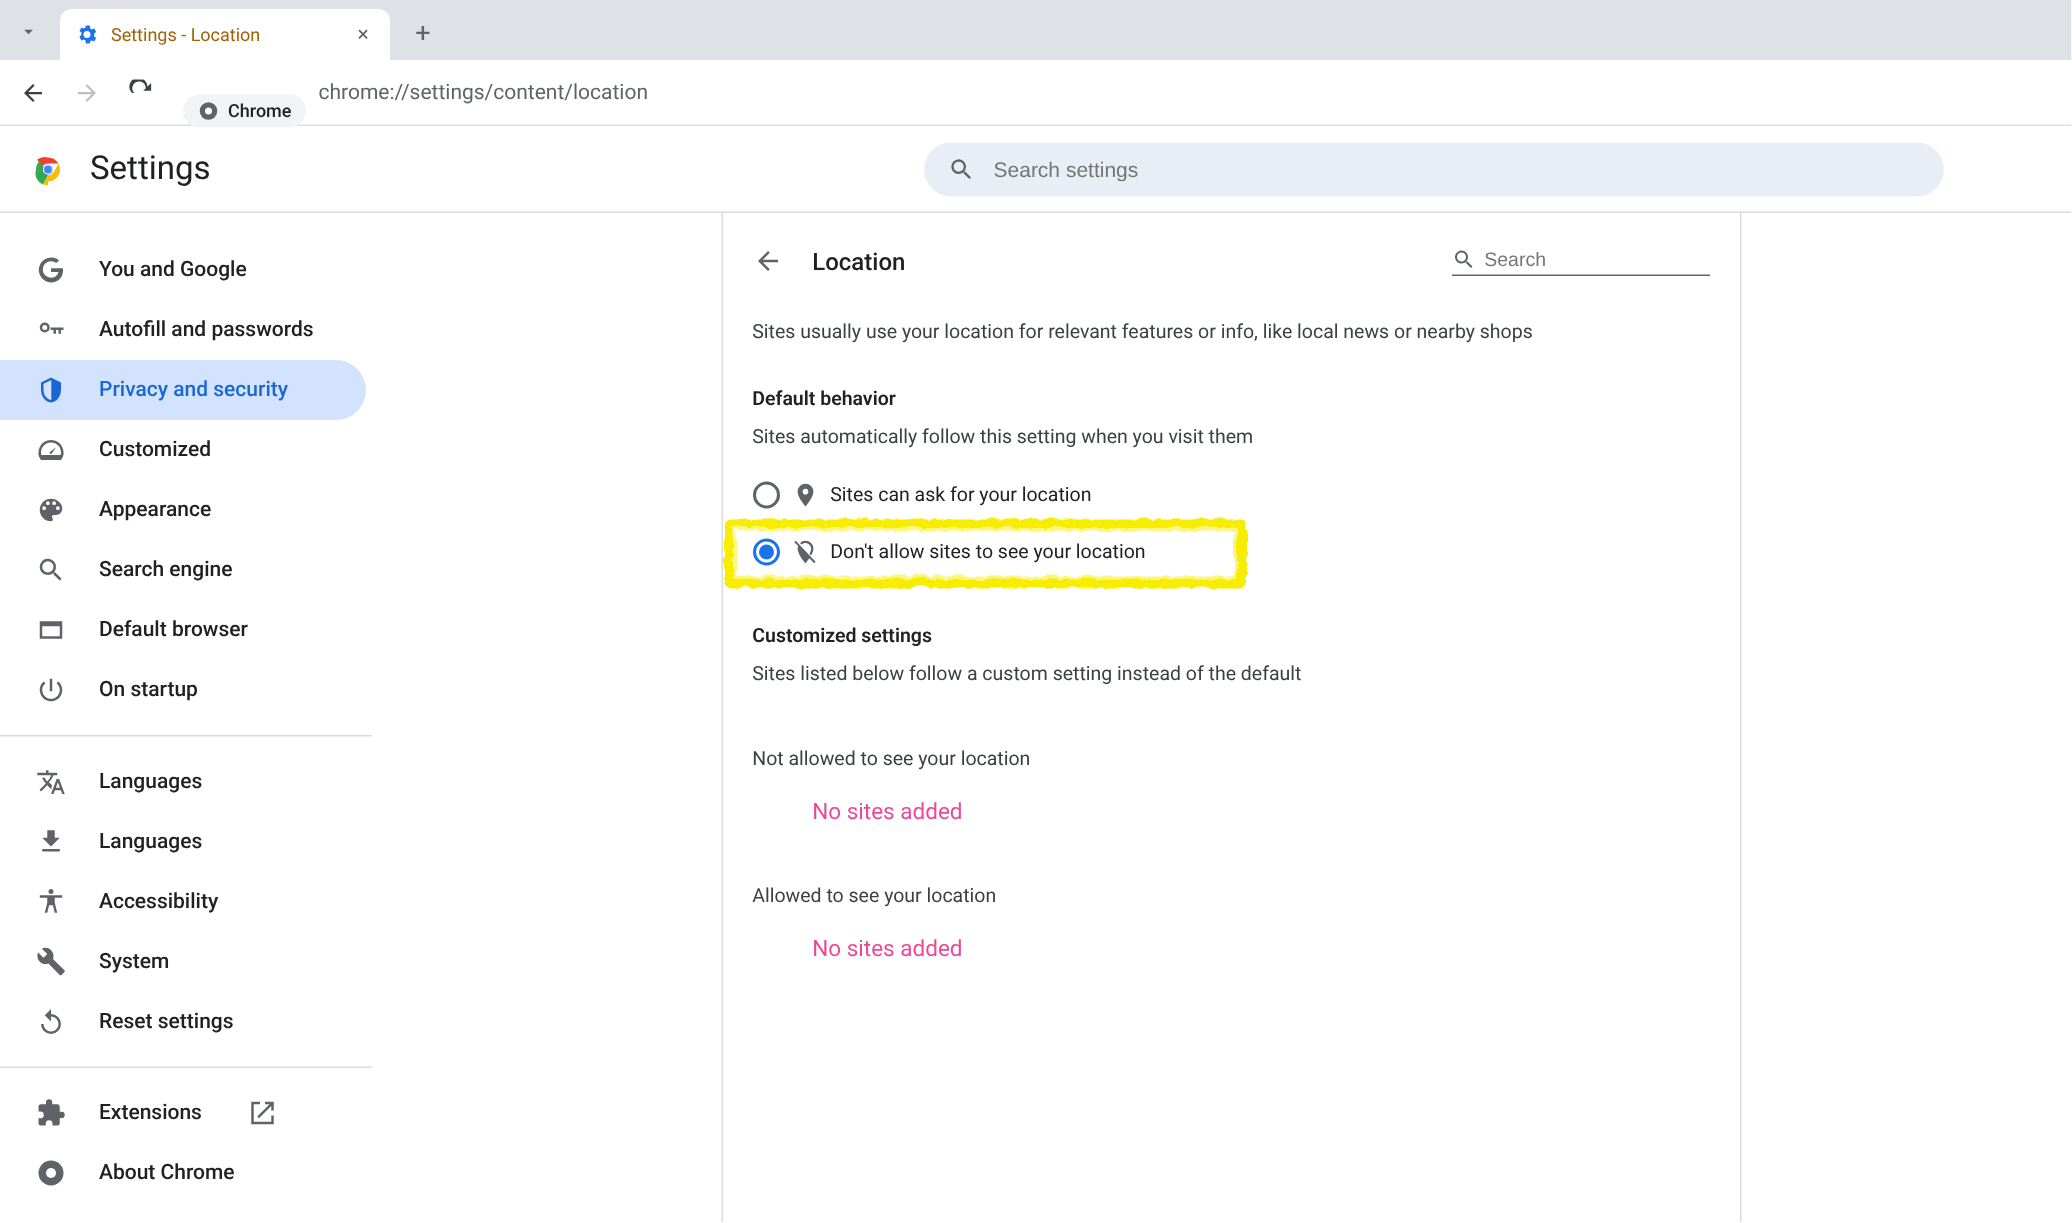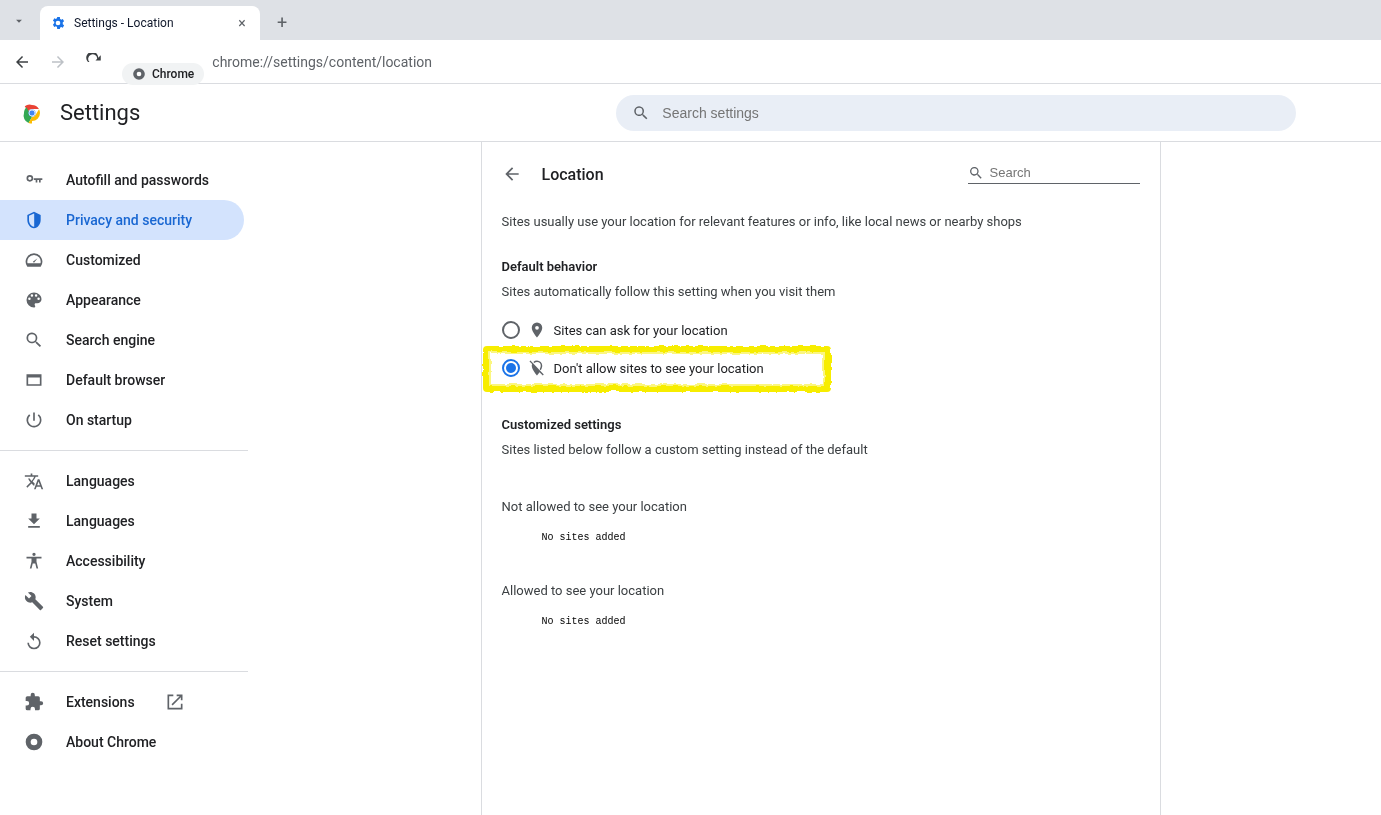--- a/index.html
+++ b/index.html
@@ -1,20 +1,20 @@
 <!DOCTYPE html>
 <html><head>
 <meta charset="utf-8">
 <style>
   * { box-sizing: border-box; margin: 0; padding: 0; }
   body { font-family: "Segoe UI", Roboto, Arial, sans-serif; font-size: 13px; color: #202124; background: #fff; width: 1381px; height: 815px; overflow: hidden; }
   .tab-strip { height: 40px; background: #dee1e6; display: flex; align-items: flex-end; padding-left: 4px; }
   .tab-menu-btn { width: 30px; height: 30px; display:flex; align-items:center; justify-content:center; border-radius: 50%; margin-bottom:4px; }
   .tab { background: #fff; height: 34px; border-radius: 8px 8px 0 0; display: flex; align-items: center; padding: 0 10px; min-width: 220px; gap: 8px; margin-left: 6px; }
-  .tab-title { font-size: 12px; color: #0f172a; flex:1; }
+  .tab-title { font-size: 12px; color: #a16207; flex:1; }
   .close-x { color: #5f6368; font-size: 14px; cursor:pointer; width:16px; text-align:center; }
   .new-tab { width: 28px; height: 28px; display:flex; align-items:center; justify-content:center; margin-left:8px; margin-bottom:4px; color:#5f6368; font-size:18px; }
   .toolbar { height: 44px; background: #fff; border-bottom: 1px solid #dadce0; display:flex; align-items:center; padding: 0 8px; gap: 8px; }
   .tb-btn { width: 28px; height:28px; display:flex; align-items:center; justify-content:center; border-radius:50%; color:#5f6368; }
   .tb-btn.disabled { color:#bdc1c6; }
   .omnibox { flex:1; height:30px; display:flex; align-items:center; gap:8px; padding:0 6px; }
   .chrome-chip { display:flex; align-items:center; gap:6px; background:#f1f3f4; border-radius:14px; padding:4px 10px; font-size:12px; color:#202124; font-weight:500;margin-top:24px; }
   .url { color:#5f6368; font-size:14px; }
   .header { height: 58px; border-bottom: 1px solid #dadce0; display:flex; align-items:center; padding: 0 20px; gap: 16px; }
   .chrome-logo-sm { width:24px; height:24px; }
@@ -38,21 +38,21 @@
   .desc { padding: 0 20px; font-size:13px; color:#3c4043; margin-bottom: 30px; }
   .sect-h { padding: 0 20px; font-size:13px; font-weight:600; color:#202124; margin-bottom:10px; }
   .sect-sub { padding: 0 20px; font-size:13px; color:#3c4043; margin-bottom:12px; }
   .radio-row { display:flex; align-items:center; padding: 10px 20px; gap: 8px; font-size:13px; color:#202124; cursor:pointer; position:relative; }
   .radio { width:18px; height:18px; border:2px solid #5f6368; border-radius:50%; display:flex; align-items:center; justify-content:center; flex-shrink:0; }
   .radio.checked { border-color:#1a73e8; }
   .radio.checked::after { content:""; width:10px; height:10px; background:#1a73e8; border-radius:50%; }
   .radio-icon { width:18px; height:18px; fill:#5f6368; flex-shrink:0; }
   .highlight-box { position:absolute; left:0px; right:330px; top:-4px; bottom:-4px; border: 6px solid #f7ed00; border-radius: 4px; pointer-events:none; filter: url(#rough); box-shadow: 0 0 0 2px rgba(247,237,0,0.5) inset; }
   .list-h { padding: 30px 20px 8px 20px; font-size:13px; color:#3c4043; }
-  .empty { padding: 10px 60px; font-size:10px; color:#000000;font-family:Liberation Mono, monospace; }
+  .empty { padding: 10px 60px; font-size:15px; color:#ec4899; }
 </style>
 </head>
 <body>
 
 <svg width="0" height="0" style="position:absolute">
   <filter id="rough">
       <feTurbulence baseFrequency="0.08" numOctaves="2" result="n"></feTurbulence>
       <feDisplacementMap in="SourceGraphic" in2="n" scale="4"></feDisplacementMap>
     </filter>
 </svg>
@@ -118,20 +118,26 @@
         <path d="M15.5 14h-.79l-.28-.27a6.5 6.5 0 10-.7.7l.27.28v.79l5 4.99L20.49 19l-4.99-5zm-6 0A4.5 4.5 0 1114 9.5 4.5 4.5 0 019.5 14z"></path>
       </svg>
     <input placeholder="Search settings" style="">
   </div>
 </div>
 
 <div class="main">
   <div class="sidebar">
     <div class="side-item">
         <svg viewBox="0 0 24 24">
+          <path d="M12 11v2.5h5.9c-.26 1.57-1.78 4.6-5.9 4.6a6.6 6.6 0 010-13.2c1.9 0 3.4.8 4.2 1.5l2.3-2.2A10 10 0 1012 22c5.8 0 9.6-4.07 9.6-9.8 0-.66-.07-1.16-.16-1.66H12z"></path>
+        </svg>
+        <span>You and Google</span>
+      </div>
+    <div class="side-item">
+        <svg viewBox="0 0 24 24">
           <path d="M7 14a4 4 0 110-8 4 4 0 010 8zm0-6a2 2 0 100 4 2 2 0 000-4zm4.65 2H22v2h-2v3h-2v-3h-2v3h-2v-3h-2.35a6 6 0 000-2z"></path>
         </svg>
         <span>Autofill and passwords</span>
       </div>
     <div class="side-item active">
         <svg viewBox="0 0 24 24">
           <path d="M12 2l8 4v6c0 5-3.4 9.55-8 10-4.6-.45-8-5-8-10V6l8-4zm0 2.2L6 7v5c0 3.9 2.55 7.5 6 8 .08-.01.16-.03.24-.04V4.24L12 4.2z"></path>
         </svg>
         <span>Privacy and security</span>
       </div>

